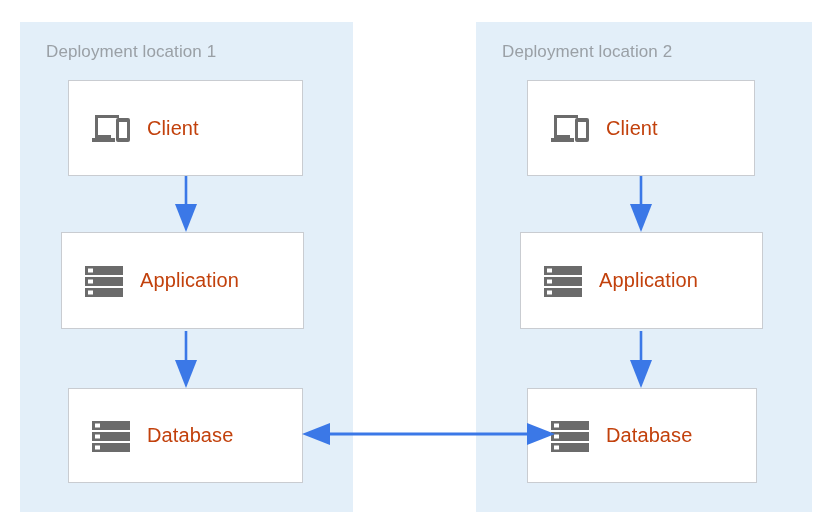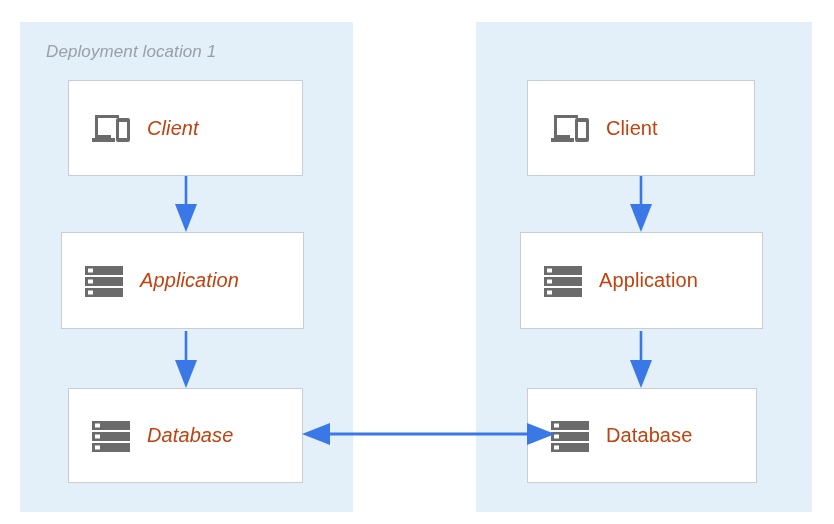--- a/index.html
+++ b/index.html
@@ -22,21 +22,21 @@
     height: 524px;
     background: #ffffff;
   }
 
   
   .zone {
     position: absolute;
     background: #e3eff9;
     box-sizing: border-box;
   }
-  #zone-1 { left: 20px;  top: 22px; width: 333px; height: 490px; font-style: italic; }
+  #zone-1 { left: 20px;  top: 22px; width: 333px; height: 490px; }
   #zone-2 { left: 476px; top: 22px; width: 336px; height: 490px; }
 
   .zone-label {
     position: absolute;
     left: 26px;
     top: 20px;
     font-size: 17px;
     color: #9aa0a6;
     letter-spacing: 0.1px;
     white-space: nowrap;
@@ -133,20 +133,21 @@
           <rect x="6" y="20.5" width="5" height="4" fill="#ffffff"></rect>
           <rect x="3" y="29" width="38" height="9" fill="#6b6b6b"></rect>
           <rect x="6" y="31.5" width="5" height="4" fill="#ffffff"></rect>
         </svg>
       </span>
       <span class="node-label">Database</span>
     </div>
   </div>
 
   <div class="zone" id="zone-2">
+    <div class="zone-label">Deployment location 2</div>
 
     <div class="node" id="node-client-2">
       <span class="node-icon">
         <svg width="44" height="44" viewBox="0 0 44 44" aria-hidden="true">
           <path d="M6 9 h24 v3 H9 v17 h13 v3 H6 Z" fill="#6b6b6b"></path>
           <rect x="3" y="32" width="23" height="4" fill="#6b6b6b"></rect>
           <path d="M29 12 h10 a2 2 0 0 1 2 2 v20 a2 2 0 0 1 -2 2 h-10 a2 2 0 0 1 -2 -2 v-20 a2 2 0 0 1 2 -2 Z
                    M30 16 h8 v16 h-8 Z" fill="#6b6b6b" fill-rule="evenodd"></path>
         </svg>
       </span>

